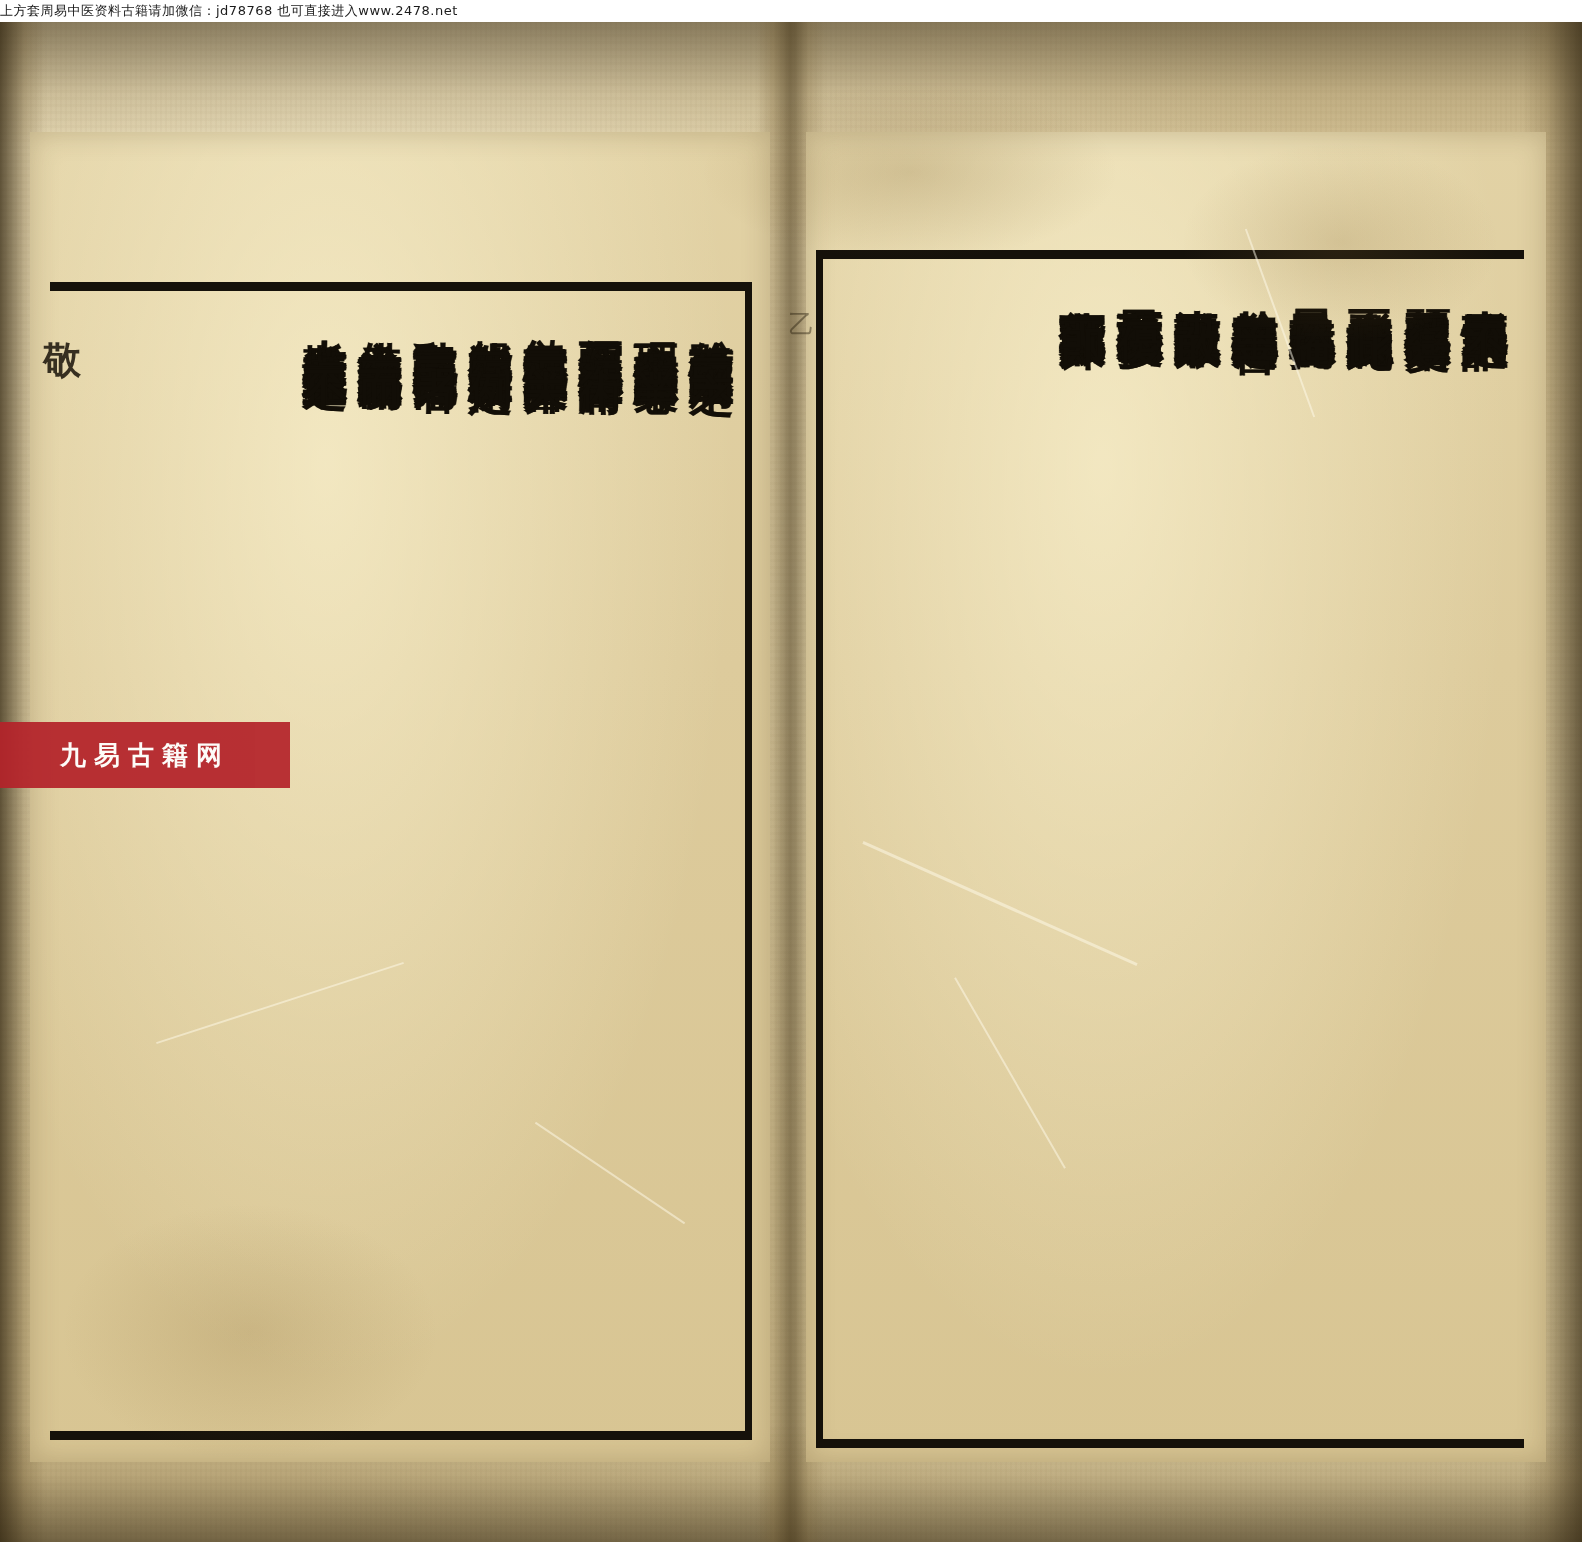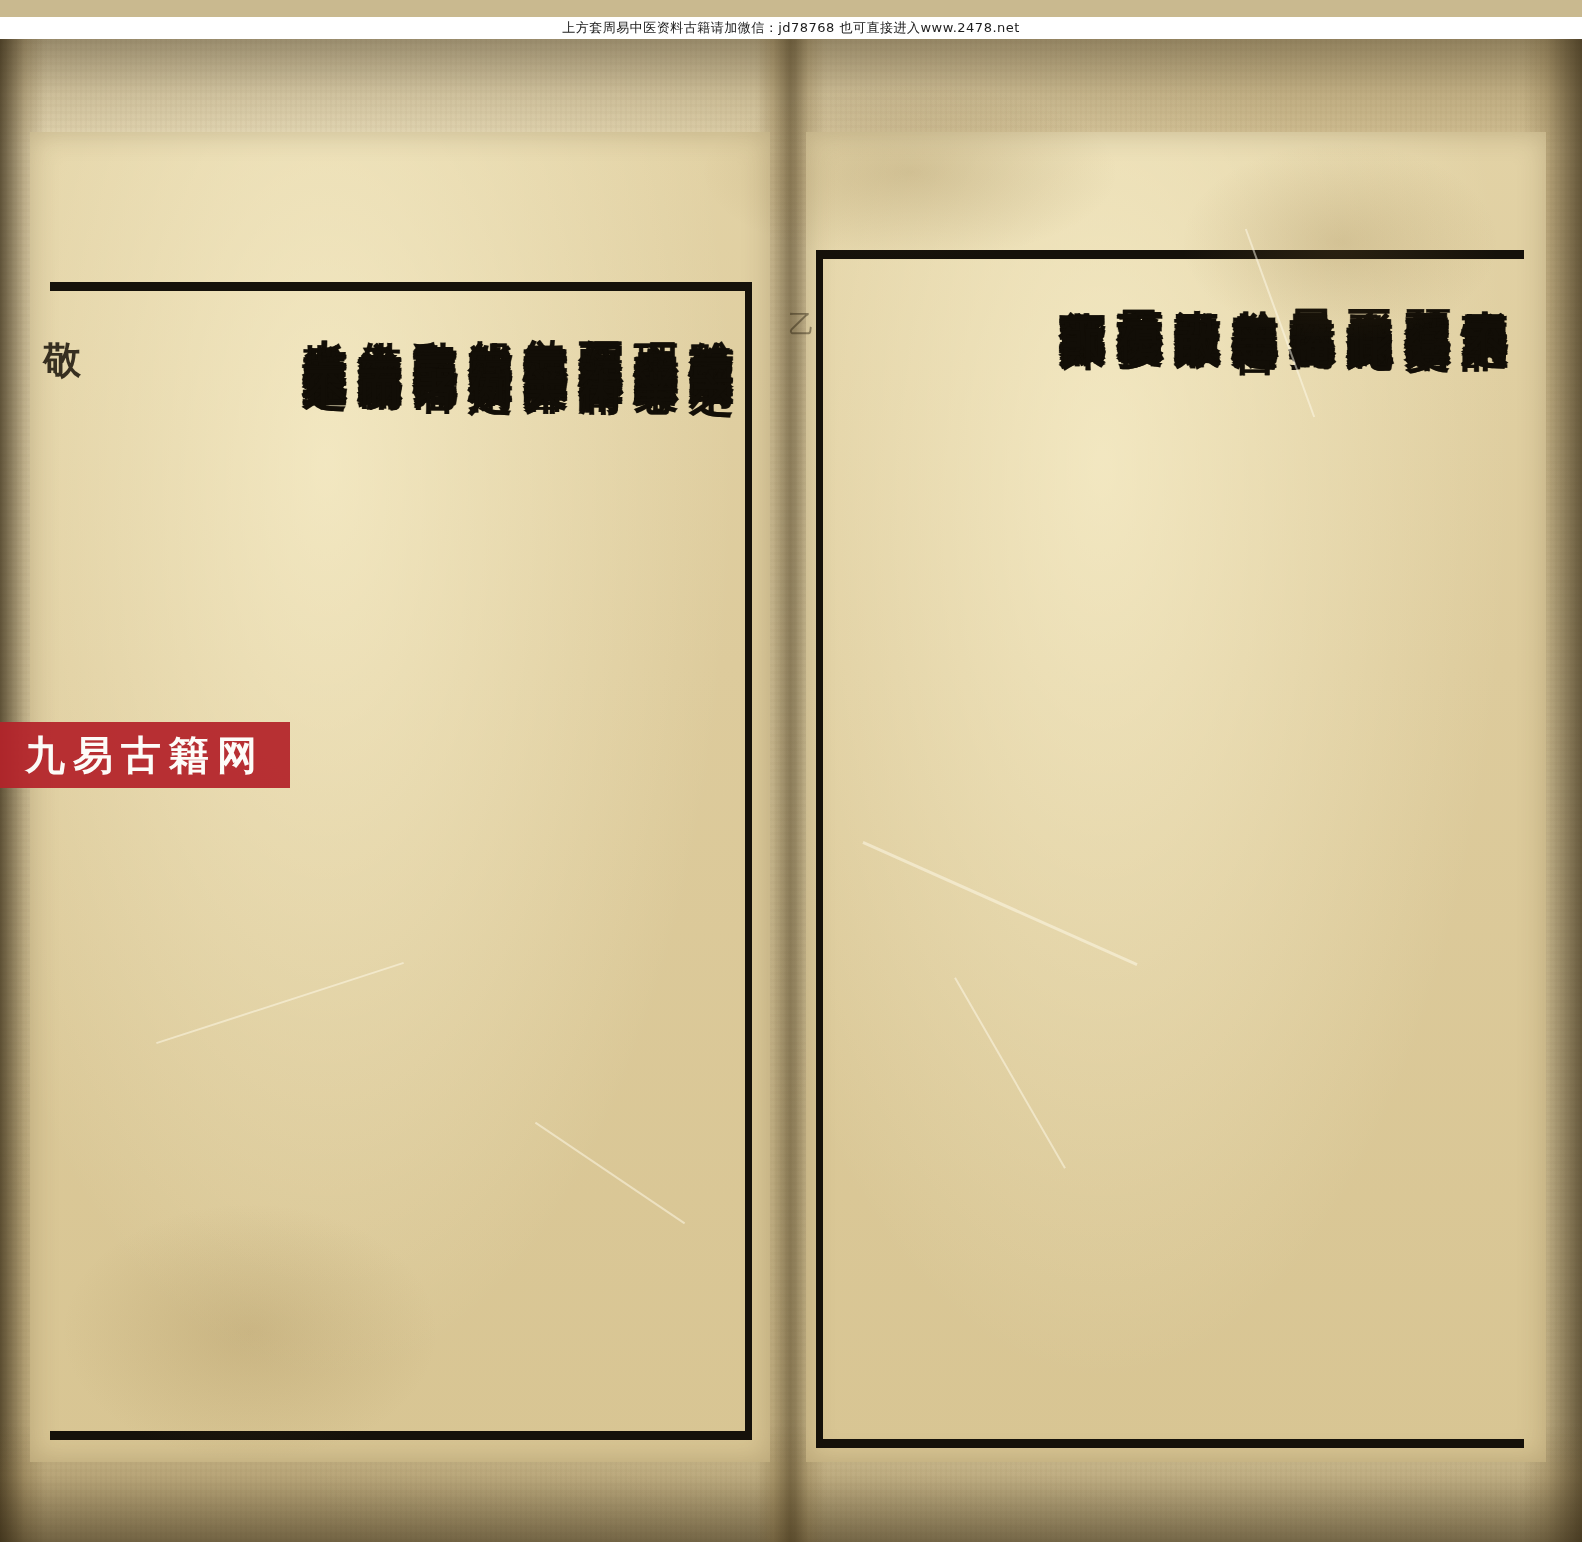--- a/index.html
+++ b/index.html
@@ -20,25 +20,23 @@
   .banner {
     position: absolute;
     left: 0; top: 0;
     width: 1582px;
     height: 22px;
     background: #ffffff;
     color: #1b1b1b;
     font-family: "DejaVu Sans", "Liberation Sans", sans-serif;
     font-size: 13px;
     line-height: 22px;
-    text-align: center;
     letter-spacing: 0.5px;
     white-space: nowrap;
     z-index: 40;
-    margin-top: 17px;
   }
 
   
   .book {
     position: absolute;
     left: 0; top: 22px;
     width: 1582px;
     height: 1520px;
     background:
       radial-gradient(ellipse at 20% 15%, rgba(255,250,225,0.55) 0%, rgba(255,250,225,0) 55%),
@@ -194,21 +192,21 @@
   
   .stamp {
     position: absolute;
     left: 0;
     top: 700px;
     width: 290px;
     height: 66px;
     background: #b4232a;
     color: #ffffff;
     font-family: "DejaVu Sans", "Liberation Sans", sans-serif;
-    font-size: 40px;
+    font-size: 26px;
     font-weight: 700;
     letter-spacing: 8px;
     line-height: 66px;
     text-align: center;
     opacity: 0.93;
     z-index: 25;
   }
 
   
   .crease {

